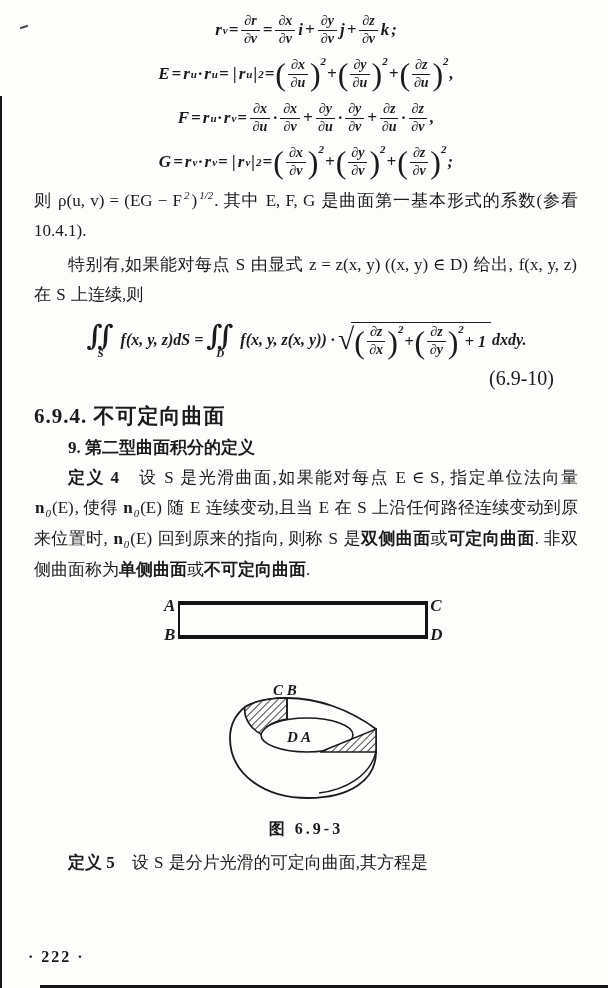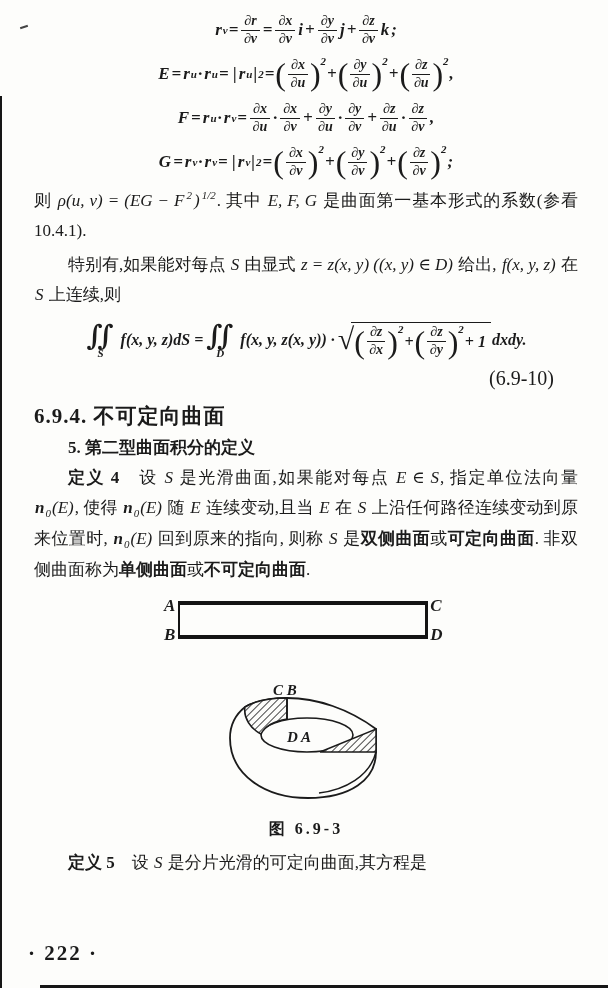--- a/index.html
+++ b/index.html
@@ -34,42 +34,42 @@
   .iisym{font-style:normal;font-size:28px;line-height:1;}
   .iisub{font-size:11px;line-height:1;margin-top:-2px;}
   .sq{display:inline-flex;align-items:stretch;margin-left:2px;}
   .rad{font-style:normal;font-size:30px;line-height:1.1;align-self:flex-start;margin-right:-3px;}
   .sqc{border-top:1.6px solid #1b1b1b;display:inline-flex;align-items:center;padding:2px 4px 0 3px;}
 
   
   .para{font-size:17px;line-height:1.78;margin:2px 0 3px;text-align:justify;}
   .indent{text-indent:2em;}
   .rb{font-weight:bold;}
-  .ri{font-style:italic;padding:0 1px;}
+  .ri{padding:0 1px;}
   .eqnum{text-align:right;font-size:20px;padding-right:24px;margin:0 0 2px;}
   .sec{font-size:21px;font-weight:bold;margin:12px 0 6px;letter-spacing:1px;}
   .subsec{font-size:17px;font-weight:bold;margin:4px 0 4px;text-indent:2em;}
 
   
   .rect-fig{display:flex;align-items:stretch;margin:12px 0 2px 130px;height:46px;}
   .rlabels{display:flex;flex-direction:column;justify-content:space-between;
            font-style:italic;font-weight:bold;font-size:17px;line-height:1;}
   .rlabels.left{margin-right:3px;align-items:flex-end;}
   .rlabels.right{margin-left:2px;align-items:flex-start;}
   .rect-box{width:245px;height:30px;align-self:center;
             border-top:4px solid #141414;border-bottom:4px solid #141414;
             border-left:2px solid #141414;border-right:3px solid #141414;
             background:#fdfdfb;}
 
   
   .mobius-fig{margin:63px auto 0;width:190px;text-align:center;}
   .mobius-fig figcaption{font-size:16px;font-weight:bold;margin-top:8px;letter-spacing:3px;}
   .svgtext{font-family:"Liberation Serif","DejaVu Serif",serif;font-style:italic;font-weight:bold;font-size:15px;fill:#1b1b1b;}
 
-  .pagenum{position:absolute;left:28px;bottom:22px;font-size:21px;font-weight:bold;letter-spacing:2px;}
+  .pagenum{position:absolute;left:28px;bottom:22px;font-size:16px;font-weight:bold;letter-spacing:2px;}
 </style>
 </head>
 <body>
 
 <div class="page">
 
   <div class="edge-left"></div>
   <div class="edge-bottom"></div>
   <div class="speck"></div>
 
@@ -269,21 +269,21 @@
             <span class="psup">2</span>
           </span>
           <span class="mtx"> + 1</span>
         </span>
       </span>
       <span class="mtx"> dxdy.</span>
     </div>
   <div class="eqnum">(6.9-10)</div>
 
   <h2 class="sec">6.9.4. 不可定向曲面</h2>
-  <h3 class="subsec">5. 第二型曲面积分的定义</h3>
+  <h3 class="subsec">9. 第二型曲面积分的定义</h3>
 
   <p class="para indent"><span class="rb">定义 4</span><span>　设 </span><span class="ri">S</span><span> 是光滑曲面,如果能对每点 </span><span class="ri">E ∈ S</span><span>, 指定单位法向量 </span><span class="rb ri">n</span><sub>0</sub><span class="ri">(E)</span><span>, 使得 </span><span class="rb ri">n</span><sub>0</sub><span class="ri">(E)</span><span> 随 </span><span class="ri">E</span><span> 连续变动,且当 </span><span class="ri">E</span><span> 在 </span><span class="ri">S</span><span> 上沿任何路径连续变动到原来位置时, </span><span class="rb ri">n</span><sub>0</sub><span class="ri">(E)</span><span> 回到原来的指向, 则称 </span><span class="ri">S</span><span> 是</span><span class="rb">双侧曲面</span><span>或</span><span class="rb">可定向曲面</span><span>. 非双侧曲面称为</span><span class="rb">单侧曲面</span><span>或</span><span class="rb">不可定向曲面</span><span>.</span></p>
 
   <div class="rect-fig">
     <div class="rlabels left">
       <span>A</span>
       <span>B</span>
     </div>
     <div class="rect-box"></div>
     <div class="rlabels right">

